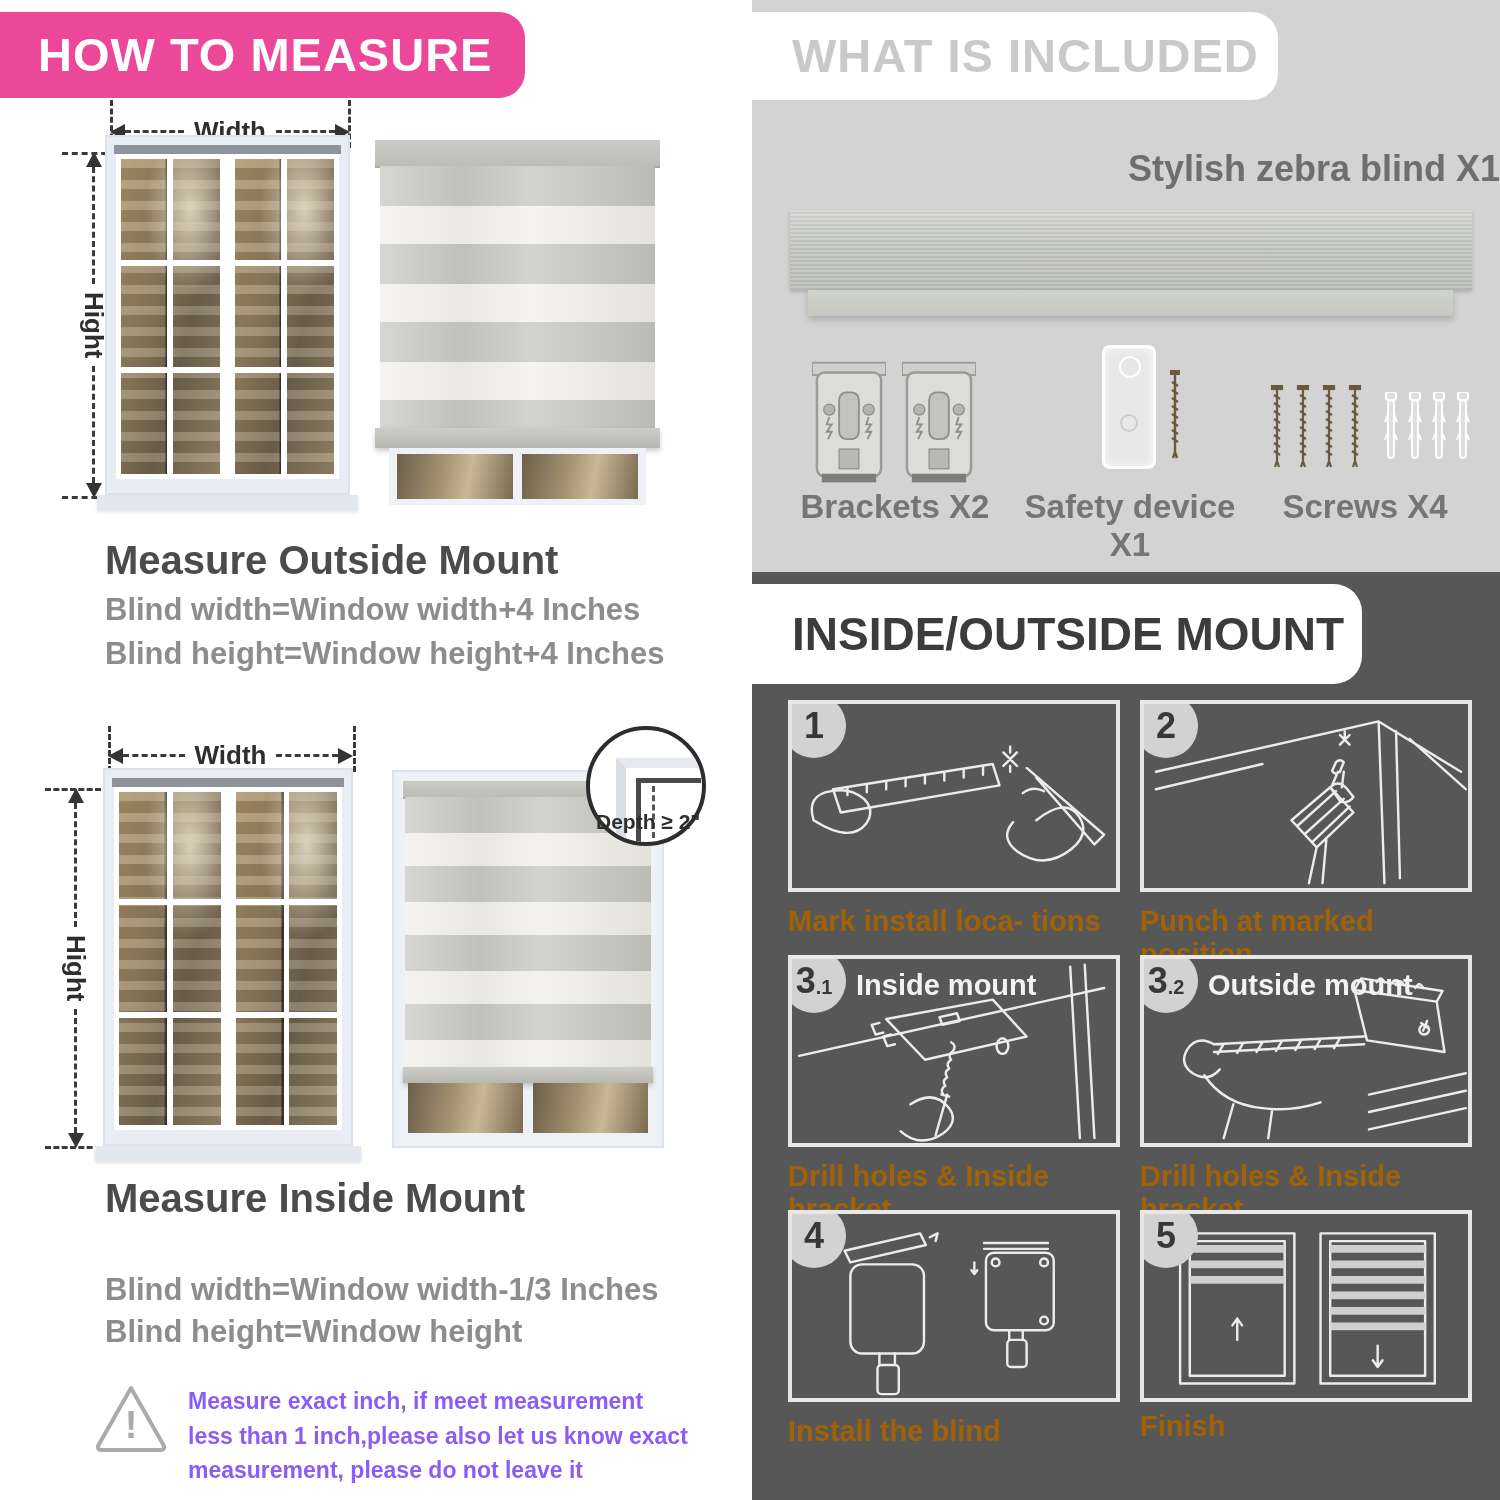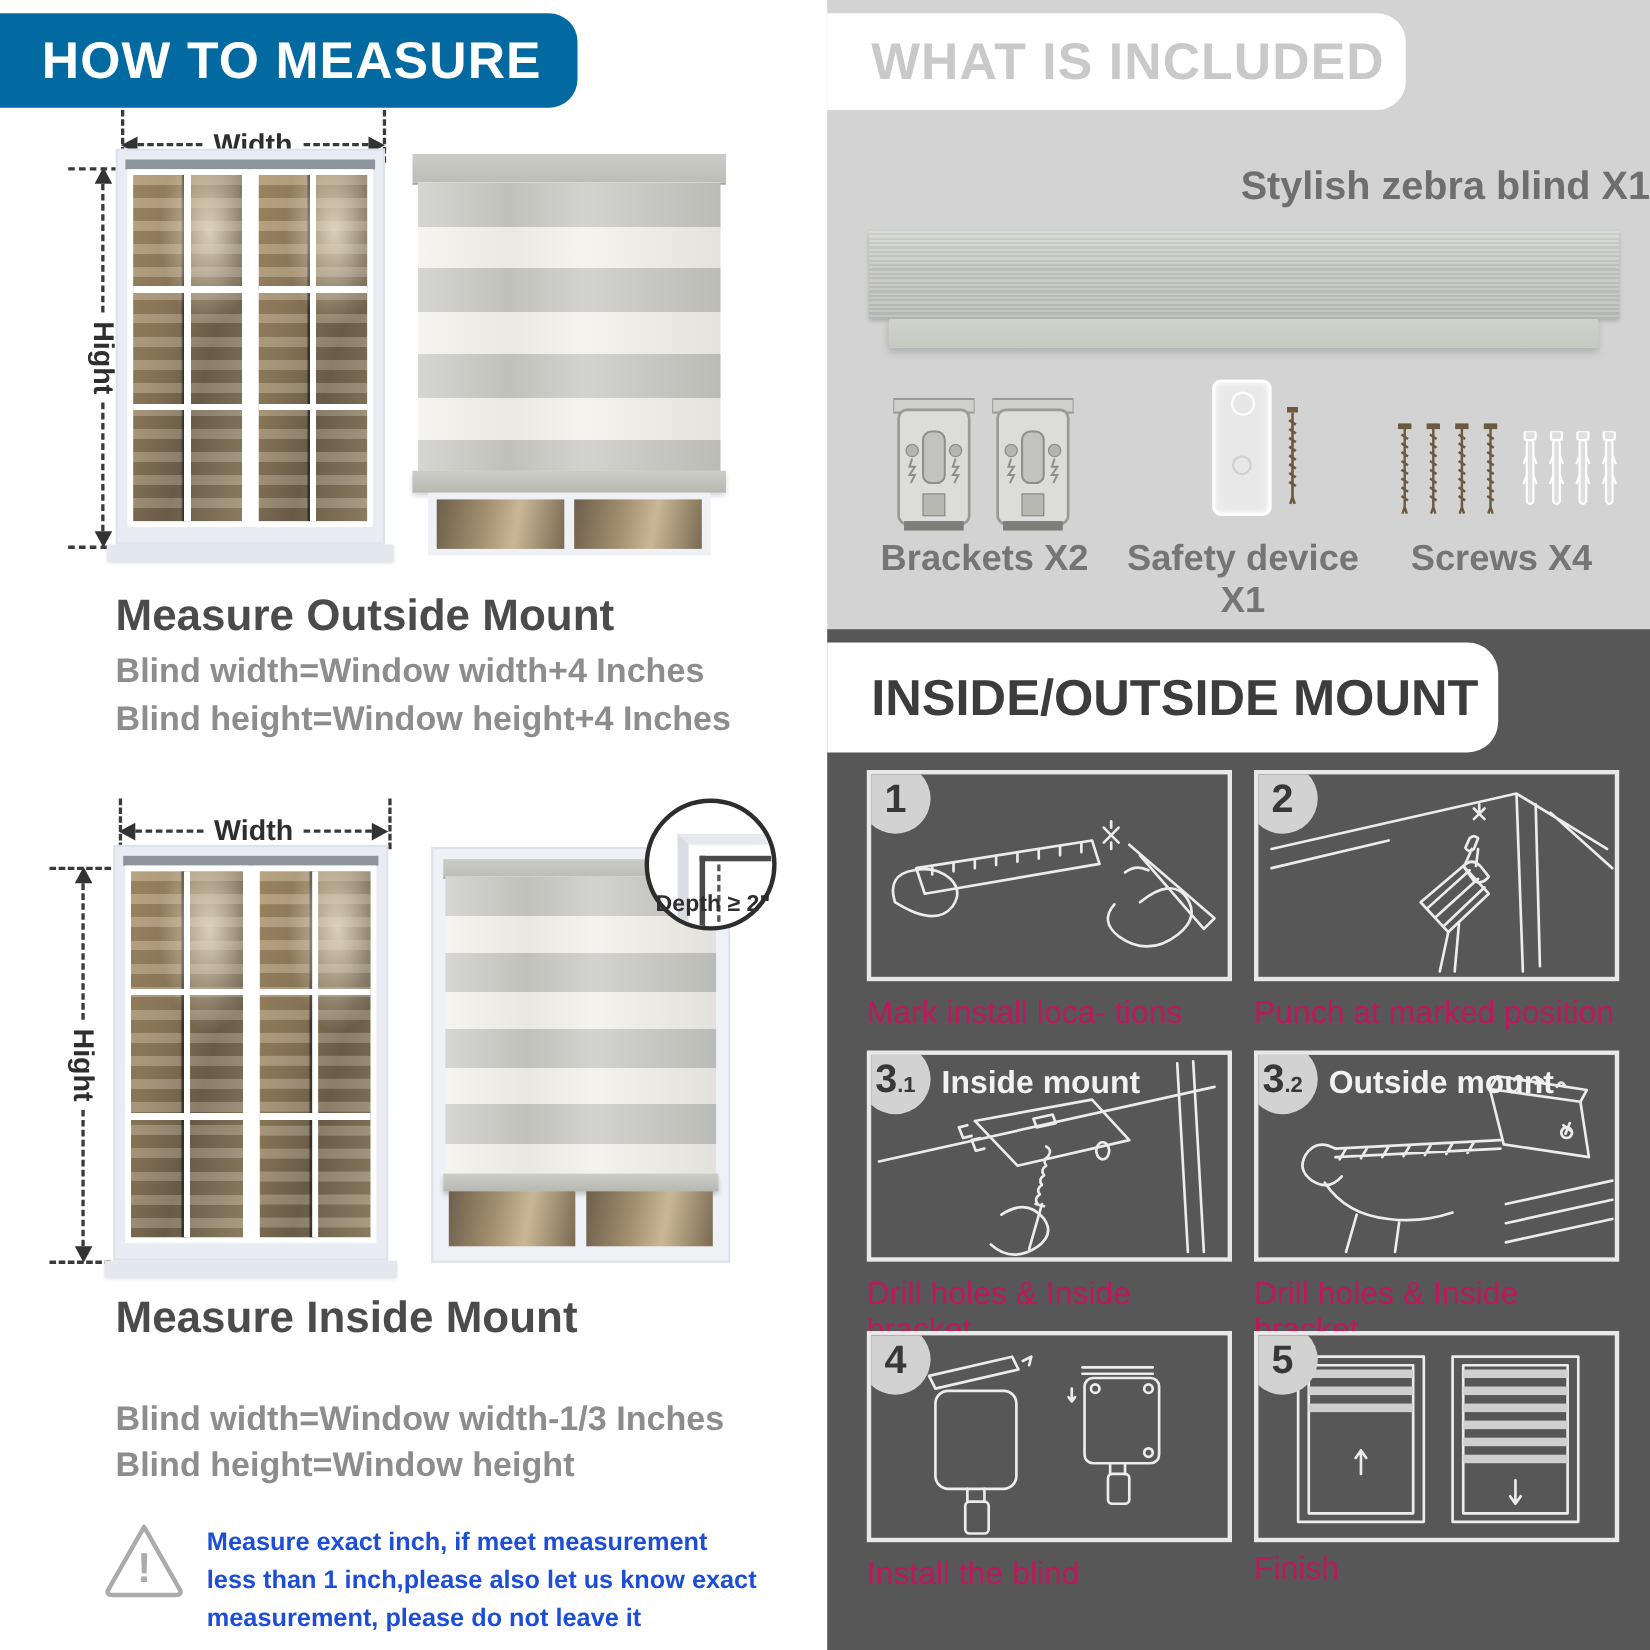--- a/index.html
+++ b/index.html
@@ -1,21 +1,21 @@
 <!DOCTYPE html>
 <html><head>
 <meta charset="utf-8">
 <style>
   html,body{margin:0;padding:0;background:#fff;}
   #canvas{position:relative;width:1500px;height:1500px;background:#fff;overflow:hidden;
           font-family:"Liberation Sans",sans-serif;}
   .abs{position:absolute;}
 
   
-  .banner-left{left:0;top:12px;width:525px;height:86px;background:#0369a1;
+  .banner-left{left:0;top:12px;width:525px;height:86px;background:#ec4899;
     border-radius:0 26px 26px 0;color:#fff;font-size:47px;font-weight:bold;
     line-height:86px;padding-left:38px;letter-spacing:1px;box-sizing:border-box;}
 
   
   .harrow{display:flex;align-items:center;}
   .harrow .dash{flex:1;height:0;border-top:3px dashed #3a3a3a;}
   .harrow .lab{margin:0 10px;font-size:26px;font-weight:bold;color:#2e2e2e;}
   .ah-l{width:0;height:0;border-top:8px solid transparent;border-bottom:8px solid transparent;border-right:15px solid #333;}
   .ah-r{width:0;height:0;border-top:8px solid transparent;border-bottom:8px solid transparent;border-left:15px solid #333;}
   .varrow{display:flex;flex-direction:column;align-items:center;}
@@ -47,21 +47,21 @@
   .stripes{background:repeating-linear-gradient(180deg,#c6c7c1 0 40px,#f2f0ea 40px 78px);}
   .stripes.small{background:repeating-linear-gradient(180deg,#c6c7c1 0 36px,#f1efe9 36px 69px);}
   .sheen{position:absolute;inset:0;background:linear-gradient(to right,rgba(255,255,255,.28),rgba(0,0,0,.03) 30%,rgba(255,255,255,.22) 55%,rgba(0,0,0,.06));}
   .cassette{background:linear-gradient(180deg,#cbccc6,#bcbdb7);border-bottom:2px solid #a9aaa4;}
   .rail{background:linear-gradient(180deg,#cccdc7,#b7b8b2);box-shadow:0 3px 5px rgba(0,0,0,.2);}
   .street{background:linear-gradient(100deg,#6d5f4c,#a3906f 38%,#c9b795 62%,#7a6a52);}
 
   
   .sect-title{font-size:40px;font-weight:bold;color:#4b4b4b;}
   .formula{font-size:31px;font-weight:bold;color:#8d8d8d;}
-  .warn-text{font-size:23px;font-weight:bold;color:#1d4ed8;line-height:1.5;width:500px;}
+  .warn-text{font-size:23px;font-weight:bold;color:#8b5cf6;line-height:1.5;width:500px;}
 
   
   .dcircle{width:112px;height:112px;border-radius:50%;background:#fff;border:4px solid #2d2d2d;overflow:hidden;}
   .depth-lab{font-size:21px;font-weight:bold;color:#2e2e2e;}
 
   
   .panel-light{left:752px;top:0;width:748px;height:572px;background:#d3d3d3;}
   .hdr-included{left:752px;top:12px;width:526px;height:88px;background:#fff;border-radius:0 26px 26px 0;
     color:#c9c9c9;font-size:47px;font-weight:bold;line-height:88px;padding-left:40px;letter-spacing:1px;box-sizing:border-box;}
   .blind-bar{background:linear-gradient(180deg,#d4d6d2 0%,#c4c6c2 45%,#bbbdb9 100%),
@@ -74,21 +74,21 @@
 
   
   .panel-dark{left:752px;top:572px;width:748px;height:928px;background:#575757;}
   .hdr-mount{left:752px;top:584px;width:610px;height:100px;background:#fff;border-radius:0 28px 28px 0;
     color:#3c3c3c;font-size:46px;font-weight:bold;line-height:100px;padding-left:40px;box-sizing:border-box;}
   .step-frame{position:absolute;width:332px;height:192px;border:4px solid #e8e8e8;box-sizing:border-box;overflow:hidden;background:#575757;}
   .badge{position:absolute;left:-10px;top:-10px;width:64px;height:64px;border-radius:50%;background:#d2d2d2;
     color:#383838;display:flex;align-items:center;justify-content:center;font-weight:bold;font-size:36px;}
   .badge .sub{font-size:20px;margin-top:12px;}
   .step-title{position:absolute;left:64px;top:10px;font-size:29px;font-weight:bold;color:#f2f2f2;}
-  .step-caption{position:absolute;width:340px;font-size:29px;font-weight:normal;color:#be185d;}
+  .step-caption{position:absolute;width:340px;font-size:29px;font-weight:bold;color:#a16207;}
   .stepsvg{position:absolute;inset:0;}
   svg.line{stroke:#ececec;fill:none;stroke-width:2.5;stroke-linecap:round;stroke-linejoin:round;}
 </style>
 </head>
 <body>
 
 <div id="canvas">
 
   <div class="abs banner-left">HOW TO MEASURE</div>
 

